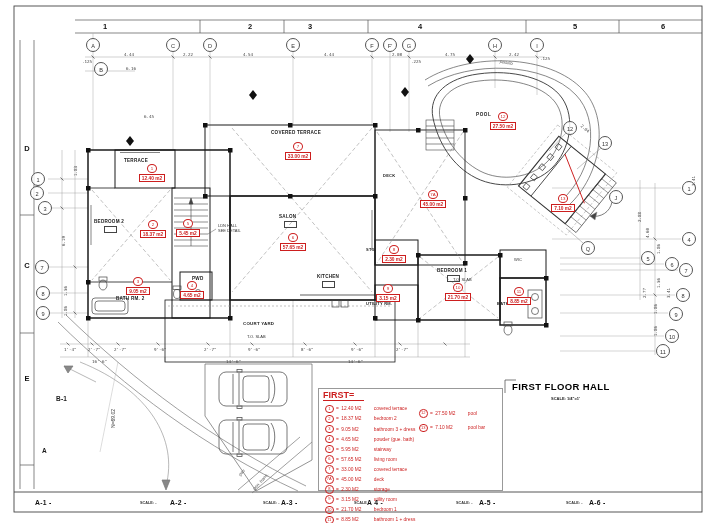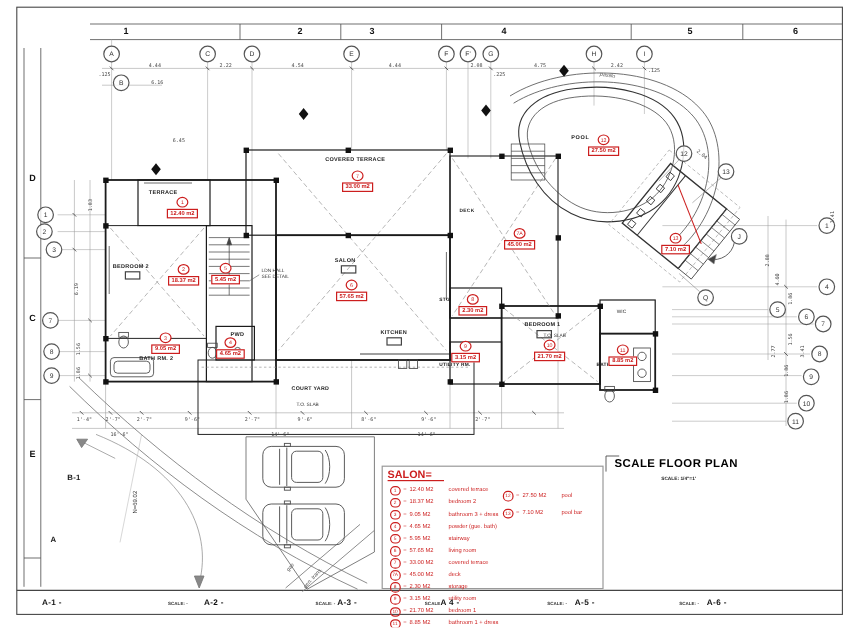--- a/index.html
+++ b/index.html
@@ -481,21 +481,21 @@
 <span class="note" style="left:453px;top:277px">T.O. SLAB</span>
 <span class="note" style="left:514px;top:257px">WIC</span>
 <span class="note hand" style="left:500px;top:60px;font-size:4.5px;transform:rotate(10deg)">pasillo</span>
 <span class="note" style="left:110px;top:428px;font-size:5px;transform:rotate(-90deg);transform-origin:left top">N=69.02</span>
 <span class="rlabel" style="left:56px;top:395px;font-size:6.5px">B-1</span>
 <span class="rlabel" style="left:42px;top:447px;font-size:6.5px">A</span>
 <span class="note hand" style="left:238px;top:470px;font-size:4.5px;transform:rotate(-48deg)">gas</span>
 <span class="note hand" style="left:250px;top:479px;font-size:4.5px;transform:rotate(-48deg)">gen. trans.</span>
 
 <div class="legend">
-  <span class="lg-title">SALON=</span>
+  <span class="lg-title">FIRST=</span>
   <div class="lg-col">
 
       <div class="lg-row">
         <span class="lg-num">1</span>
           <span>=</span>
         <span class="lg-area">12.40 M2</span>
         <span>covered terrace</span>
       </div>
 
       <div class="lg-row">
@@ -586,21 +586,21 @@
 
       <div class="lg-row">
         <span class="lg-num">13</span>
           <span>=</span>
         <span class="lg-area">7.10 M2</span>
         <span>pool bar</span>
       </div>
     </div>
 </div>
 
-<span class="title">SCALE FLOOR PLAN</span>
+<span class="title">FIRST FLOOR HALL</span>
 <span class="subtitle">SCALE: 1/4"=1'</span>
 
 <span class="sheetref" style="left:35px">A-1  -</span>
 <span class="scaleref" style="left:140px">SCALE: -</span>
 <span class="sheetref" style="left:170px">A-2  -</span>
 <span class="scaleref" style="left:263px">SCALE: -</span>
 <span class="sheetref" style="left:281px">A-3  -</span>
 <span class="scaleref" style="left:354px">SCALE</span>
 <span class="sheetref" style="left:367px">A 4  -</span>
 <span class="scaleref" style="left:456px">SCALE: -</span>

